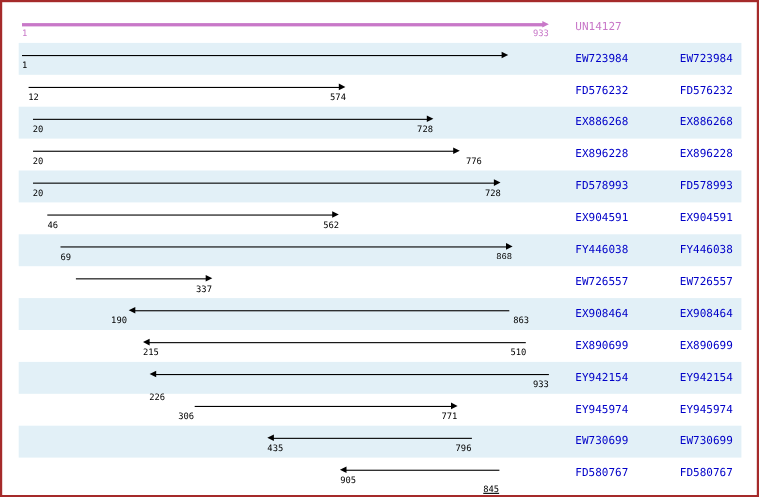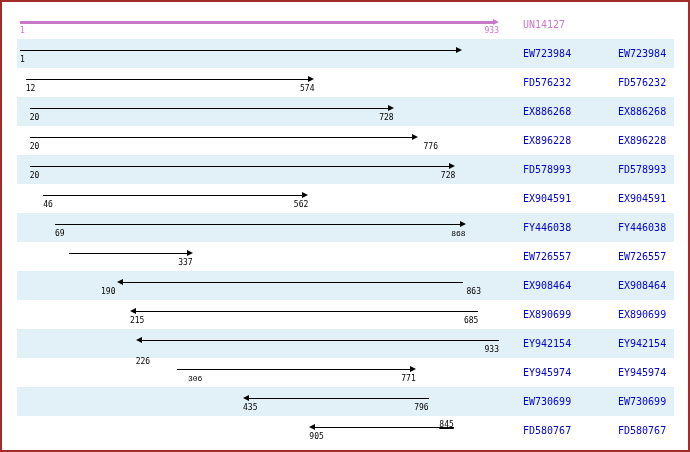--- a/index.html
+++ b/index.html
@@ -144,51 +144,51 @@
       <div class="head left" style="top: 8px; left: 115.136px;"></div>
       <div class="pos" style="left: 99px; top: 16px;">190</div>
       <div class="pos end" style="left: 479px; top: 16px;">863</div>
     </div>
     <div class="seqid" style="left: 521px; top: 278px;">EX908464</div>
     <div class="seqid" style="left: 616px; top: 278px;">EX908464</div>
     <div class="track" style="top: 298px;">
       <div class="arrow-line" style="left: 132.985px; top: 11px; width: 343.457px;"></div>
       <div class="head left" style="top: 8px; left: 127.985px;"></div>
       <div class="pos" style="left: 127.985px; top: 16px;">215</div>
-      <div class="pos end" style="left: 476.442px; top: 16px;">685</div>
+      <div class="pos end" style="left: 476.442px; top: 16px;">510</div>
     </div>
     <div class="seqid" style="left: 521px; top: 307px;">EX890699</div>
     <div class="seqid" style="left: 616px; top: 307px;">EX890699</div>
     <div class="band" style="top: 327px; left: 15px; width: 657px;"></div>
     <div class="track" style="top: 327px;">
       <div class="arrow-line" style="left: 138.638px; top: 11px; width: 358.362px;"></div>
       <div class="head left" style="top: 8px; left: 133.638px;"></div>
       <div class="pos" style="left: 133.638px; top: 28px;">226</div>
       <div class="pos end" style="left: 497px; top: 16px;">933</div>
     </div>
     <div class="seqid" style="left: 521px; top: 336px;">EY942154</div>
     <div class="seqid" style="left: 616px; top: 336px;">EY942154</div>
     <div class="track" style="top: 356px;">
       <div class="arrow-line" style="left: 174.754px; top: 11px; width: 233.986px;"></div>
       <div class="head right" style="top: 8px; left: 407.74px;"></div>
-      <div class="pos" style="left: 186px; top: 16px; font-family: Liberation Mono, monospace;">306</div>
+      <div class="pos" style="left: 160px; top: 16px;">306</div>
       <div class="pos end" style="left: 413.74px; top: 16px;">771</div>
     </div>
     <div class="seqid" style="left: 521px; top: 365px;">EY945974</div>
     <div class="seqid" style="left: 616px; top: 365px;">EY945974</div>
     <div class="band" style="top: 385px; left: 15px; width: 657px;"></div>
     <div class="track" style="top: 385px;">
       <div class="arrow-line" style="left: 246.054px; top: 11px; width: 180.535px;"></div>
       <div class="head left" style="top: 8px; left: 241.054px;"></div>
       <div class="pos" style="left: 241.054px; top: 16px;">435</div>
       <div class="pos end" style="left: 426.589px; top: 16px;">796</div>
     </div>
     <div class="seqid" style="left: 521px; top: 394px;">EW730699</div>
     <div class="seqid" style="left: 616px; top: 394px;">EW730699</div>
     <div class="track" style="top: 414px;">
       <div class="arrow-line" style="left: 312.353px; top: 11px; width: 139.42px;"></div>
       <div class="head left" style="top: 8px; left: 307.353px;"></div>
       <div class="pos" style="left: 307.353px; top: 16px;">905</div>
-      <div class="pos end" style="left: 451.773px; top: 4px; text-decoration: underline;">845</div>
+      <div class="pos end" style="left: 451.773px; top: 24px; text-decoration: underline;">845</div>
     </div>
     <div class="seqid" style="left: 521px; top: 423px;">FD580767</div>
     <div class="seqid" style="left: 616px; top: 423px;">FD580767</div>
   </div>
 
 </body></html>

